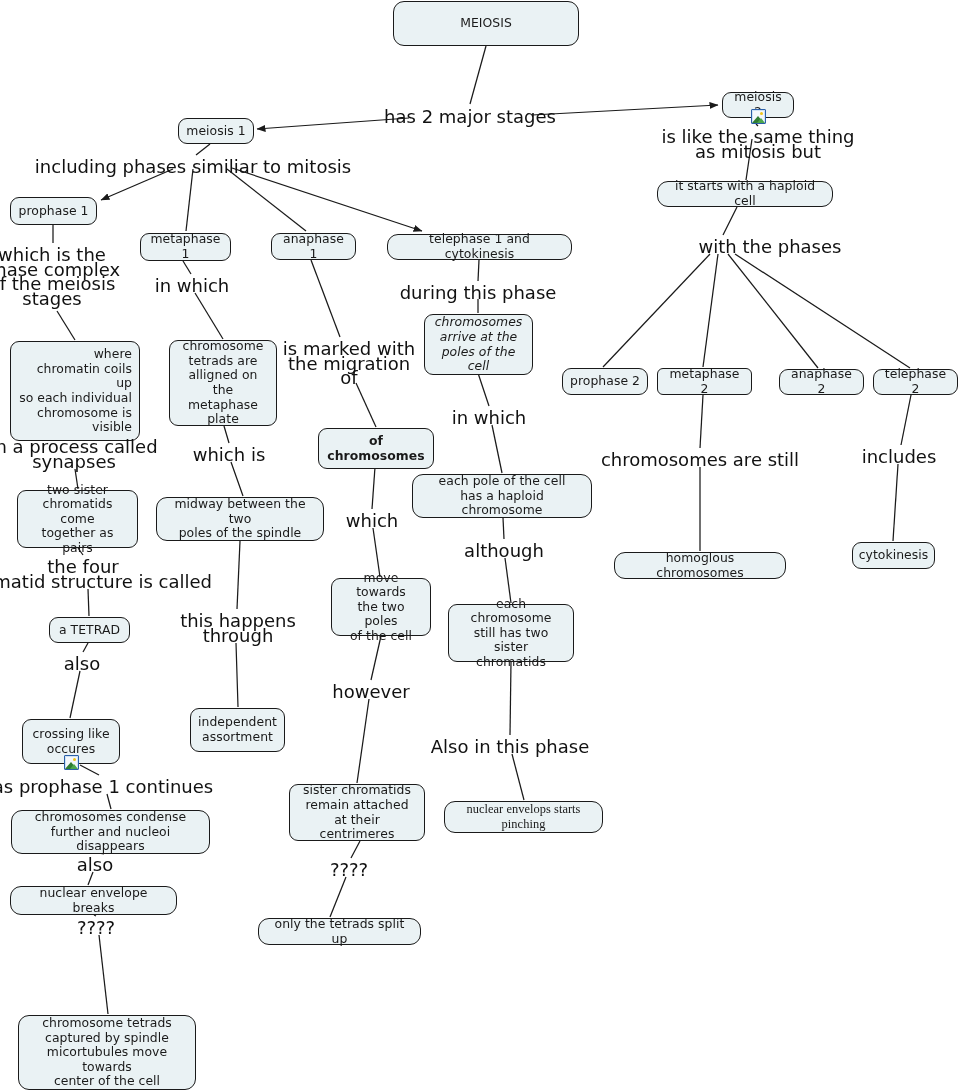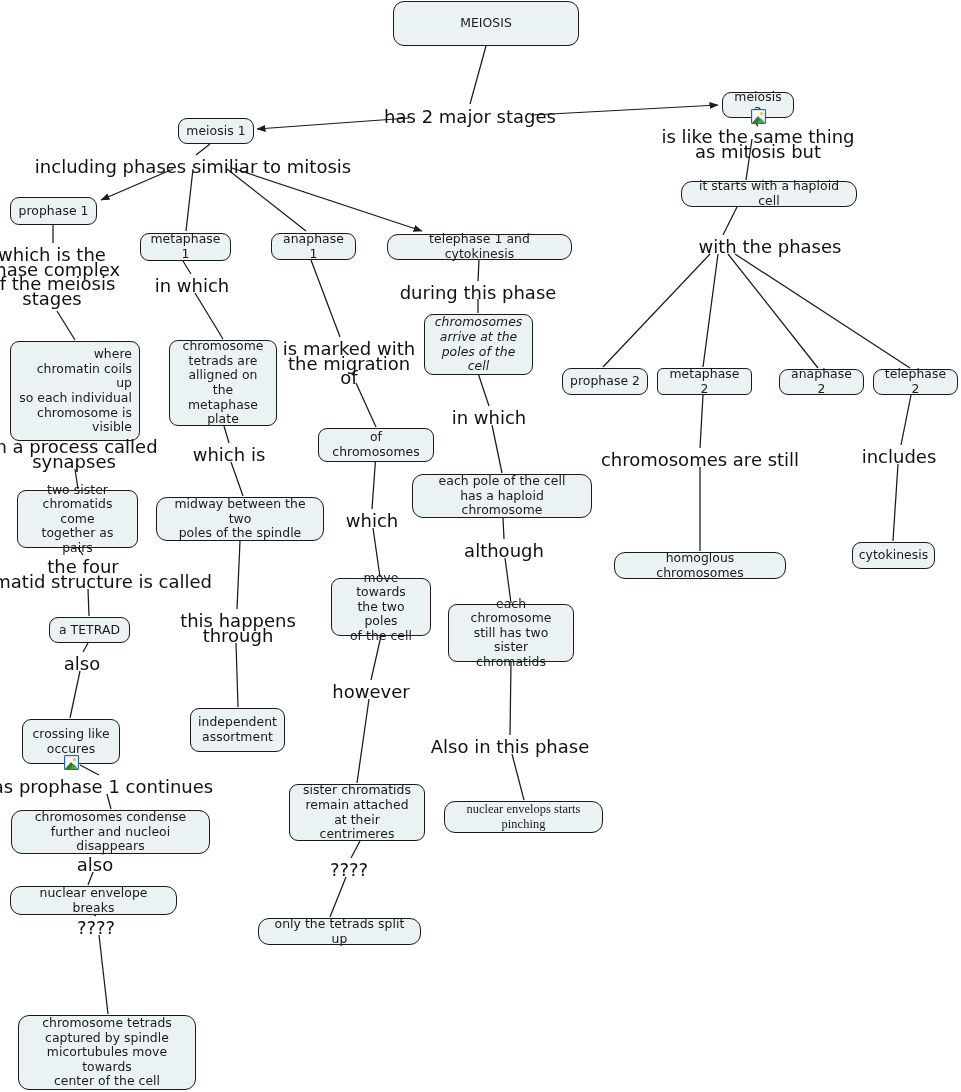--- a/index.html
+++ b/index.html
@@ -160,32 +160,32 @@
       <div class="imgicon" style="left: 750.5px; top: 109px;">
         <span class="sky"></span>
         <span class="sun"></span>
         <span class="hill"></span>
         <span class="hill2"></span>
       </div>
       <div class="node" style="left: 10px; top: 197px; width: 87px; height: 28px;">prophase 1</div>
       <div class="node" style="left: 140px; top: 233px; width: 91px; height: 28px;">metaphase 1</div>
       <div class="node" style="left: 271px; top: 233px; width: 85px; height: 27px;">anaphase 1</div>
       <div class="node big" style="left: 387px; top: 234px; width: 185px; height: 26px;">telephase 1 and cytokinesis</div>
-      <div class="node big" style="left: 657px; top: 181px; width: 176px; height: 26px; margin-left: 24px;">it starts with a haploid cell</div>
+      <div class="node big" style="left: 657px; top: 181px; width: 176px; height: 26px;">it starts with a haploid cell</div>
       <div class="node" style="left: 10px; top: 341px; width: 130px; height: 100px; text-align: right;">where
 chromatin coils up
 so each individual
 chromosome is
 visible</div>
       <div class="node" style="left: 169px; top: 340px; width: 108px; height: 86px;">chromosome
 tetrads are
 alligned on the
 metaphase
 plate</div>
-      <div class="node" style="left: 318px; top: 428px; width: 116px; height: 34px;">of chromosomes</div>
+      <div class="node" style="left: 318px; top: 428px; width: 116px; height: 41px; font-weight: bold;">of chromosomes</div>
       <div class="node" style="left: 424px; top: 314px; width: 109px; height: 61px; font-style: italic;">chromosomes
 arrive at the
 poles of the cell</div>
       <div class="node" style="left: 562px; top: 368px; width: 86px; height: 27px;">prophase 2</div>
       <div class="node" style="left: 657px; top: 368px; width: 95px; height: 27px; border-radius: 6px;">metaphase 2</div>
       <div class="node" style="left: 779px; top: 369px; width: 85px; height: 26px;">anaphase 2</div>
       <div class="node" style="left: 873px; top: 369px; width: 85px; height: 26px;">telephase 2</div>
       <div class="node" style="left: 17px; top: 490px; width: 121px; height: 58px;">two sister
 chromatids come
 together as pairs</div>

